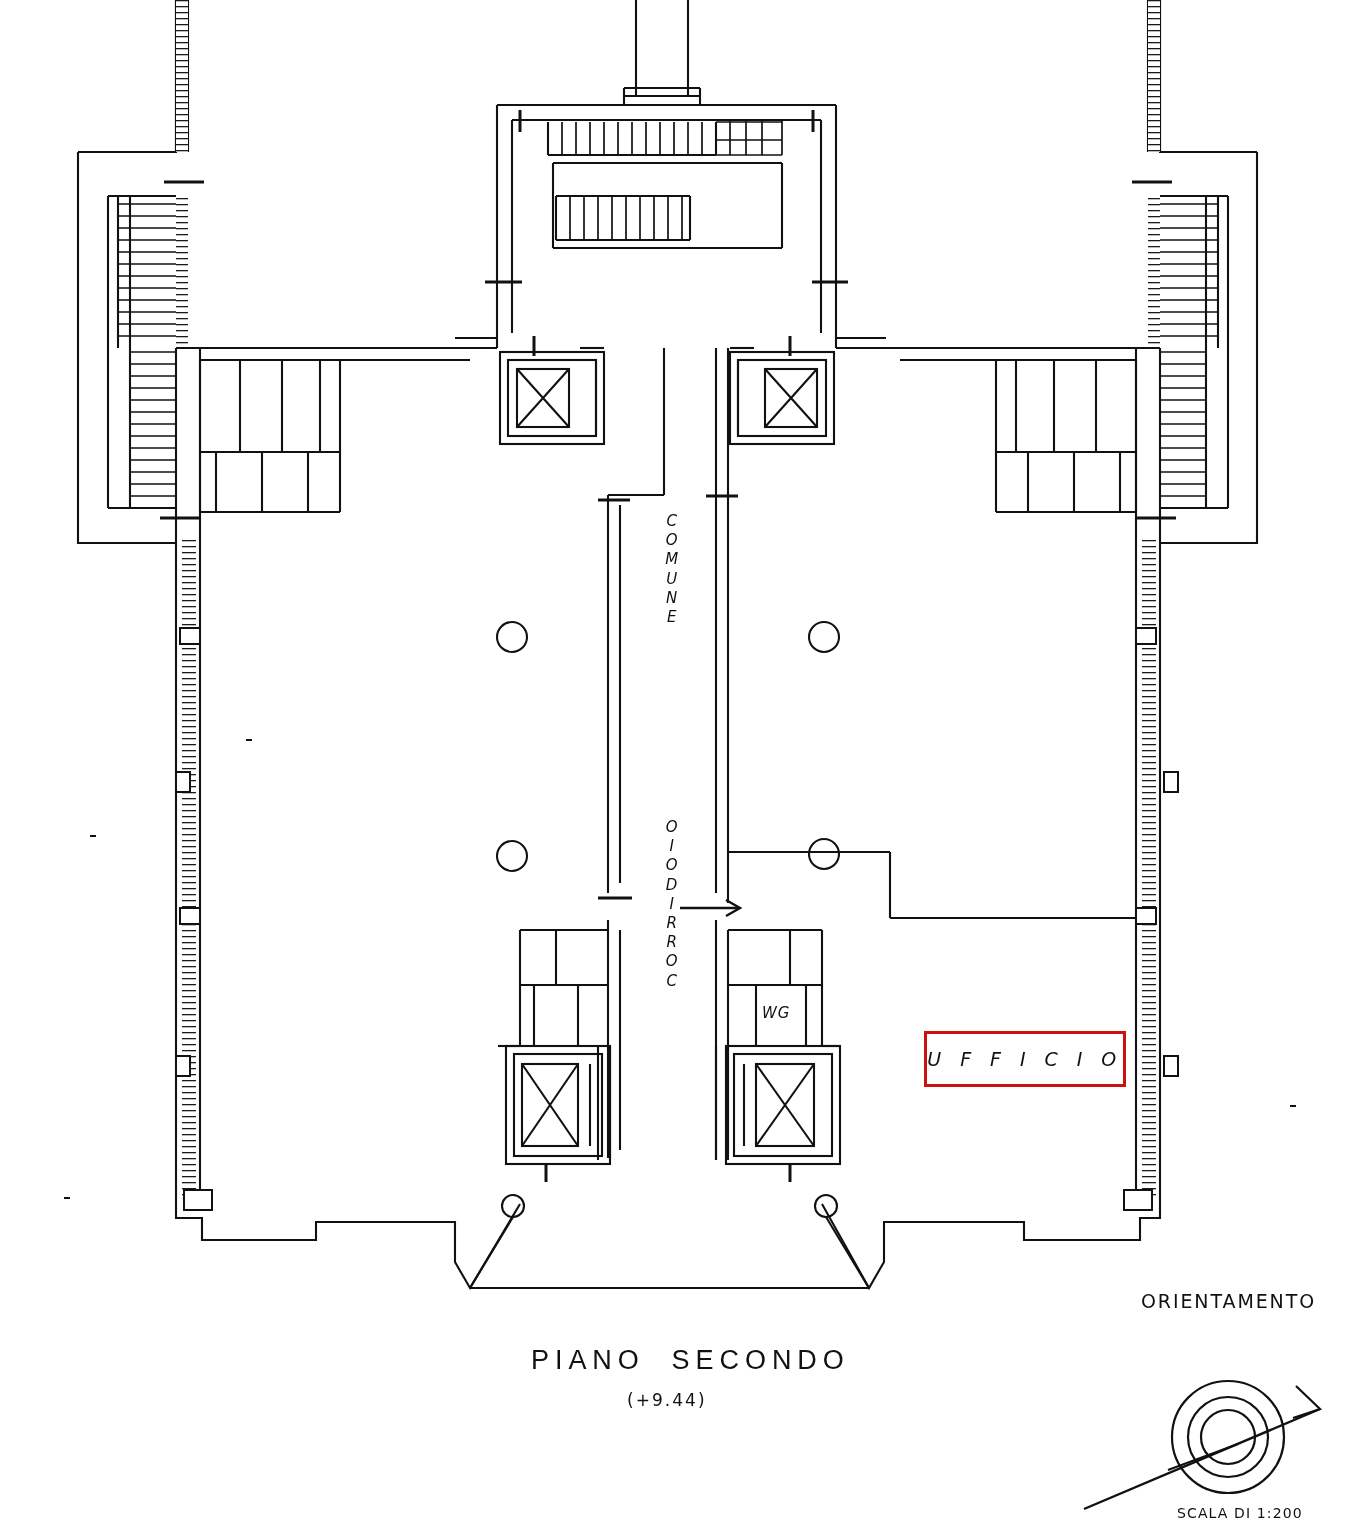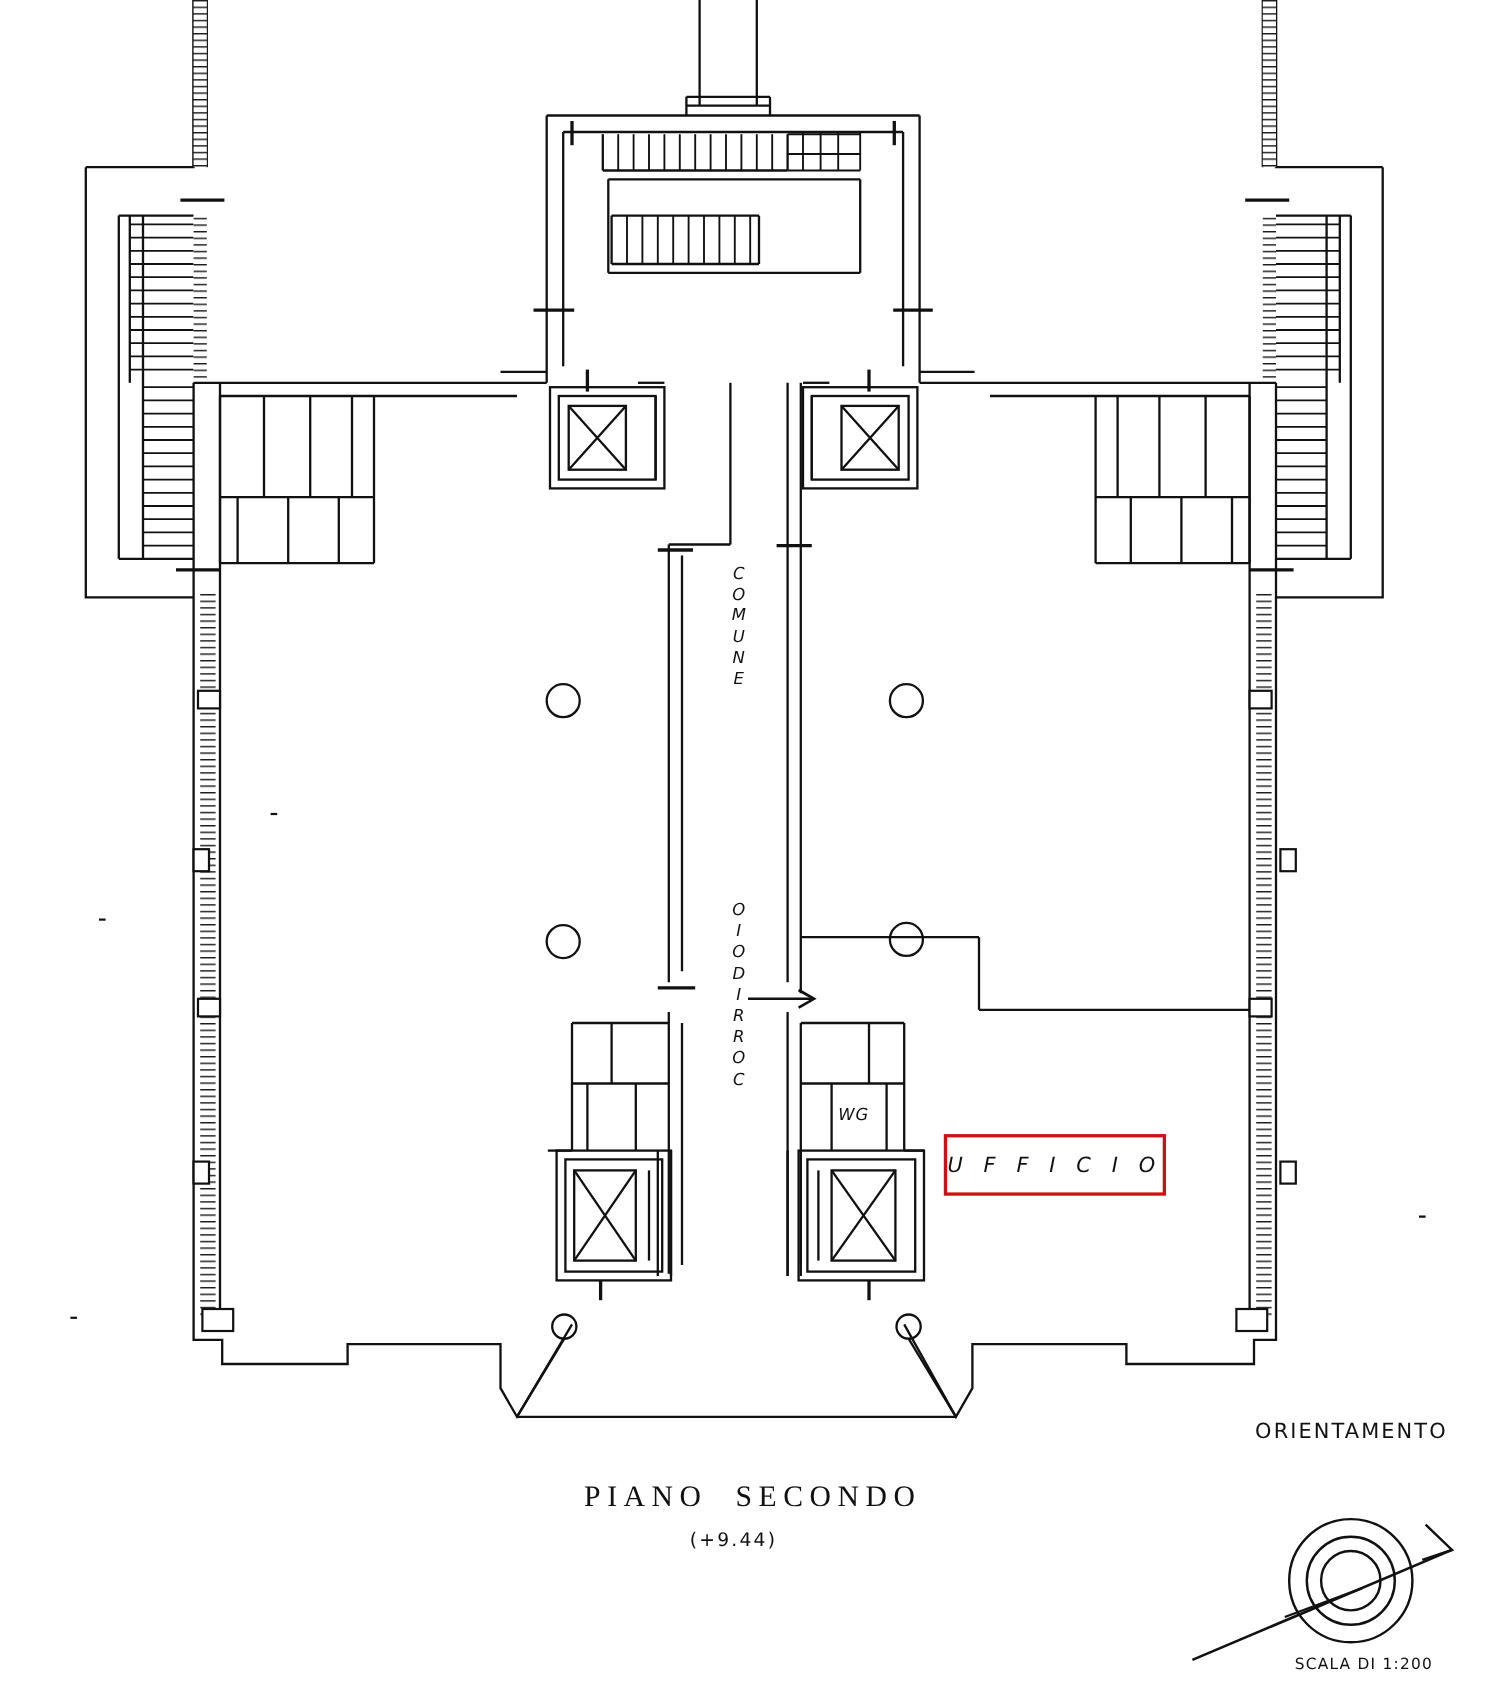--- a/index.html
+++ b/index.html
@@ -28,21 +28,21 @@
     height: 1536px;
   }
   .lbl {
     position: absolute;
     white-space: pre;
     letter-spacing: 0.12em;
   }
   .title-main {
     font-size: 27px;
     letter-spacing: 0.22em;
-    font-family: Liberation Serif, serif;
+    font-family: Liberation Sans, sans-serif;
   }
   .title-sub {
     font-size: 17px;
     letter-spacing: 0.12em;
   }
   .orient-title {
     font-size: 19px;
     letter-spacing: 0.10em;
   }
   .scale-label {
@@ -404,21 +404,21 @@
         <path d="M1168,1470 L1238,1444" stroke-width="2"></path>
       </g>
 
       <path d="M246,740 L252,740" stroke-width="2"></path>
       <path d="M90,836 L96,836" stroke-width="2"></path>
       <path d="M64,1198 L70,1198" stroke-width="2"></path>
       <path d="M1290,1106 L1296,1106" stroke-width="2"></path>
     </g>
   </svg>
 
-  <div class="room-ufficio" style="left:858px; top:1031px; width:196px; height:50px;">U F F I C I O</div>
+  <div class="room-ufficio" style="left:924px; top:1031px; width:196px; height:50px;">U F F I C I O</div>
 
   <div class="wc-label" style="left:762px; top:1004px;">WG</div>
 
   <div class="corridor-label" style="left:655px; top:512px; width:34px;">C<br>O<br>M<br>U<br>N<br>E</div>
   <div class="corridor-label" style="left:655px; top:818px; width:34px;">O<br>I<br>O<br>D<br>I<br>R<br>R<br>O<br>C</div>
 
   <div class="lbl title-main" style="left:531px; top:1345px;">PIANO  SECONDO</div>
   <div class="lbl title-sub" style="left:627px; top:1390px;">(+9.44)</div>
 
   <div class="lbl orient-title" style="left:1141px; top:1290px;">ORIENTAMENTO</div>

